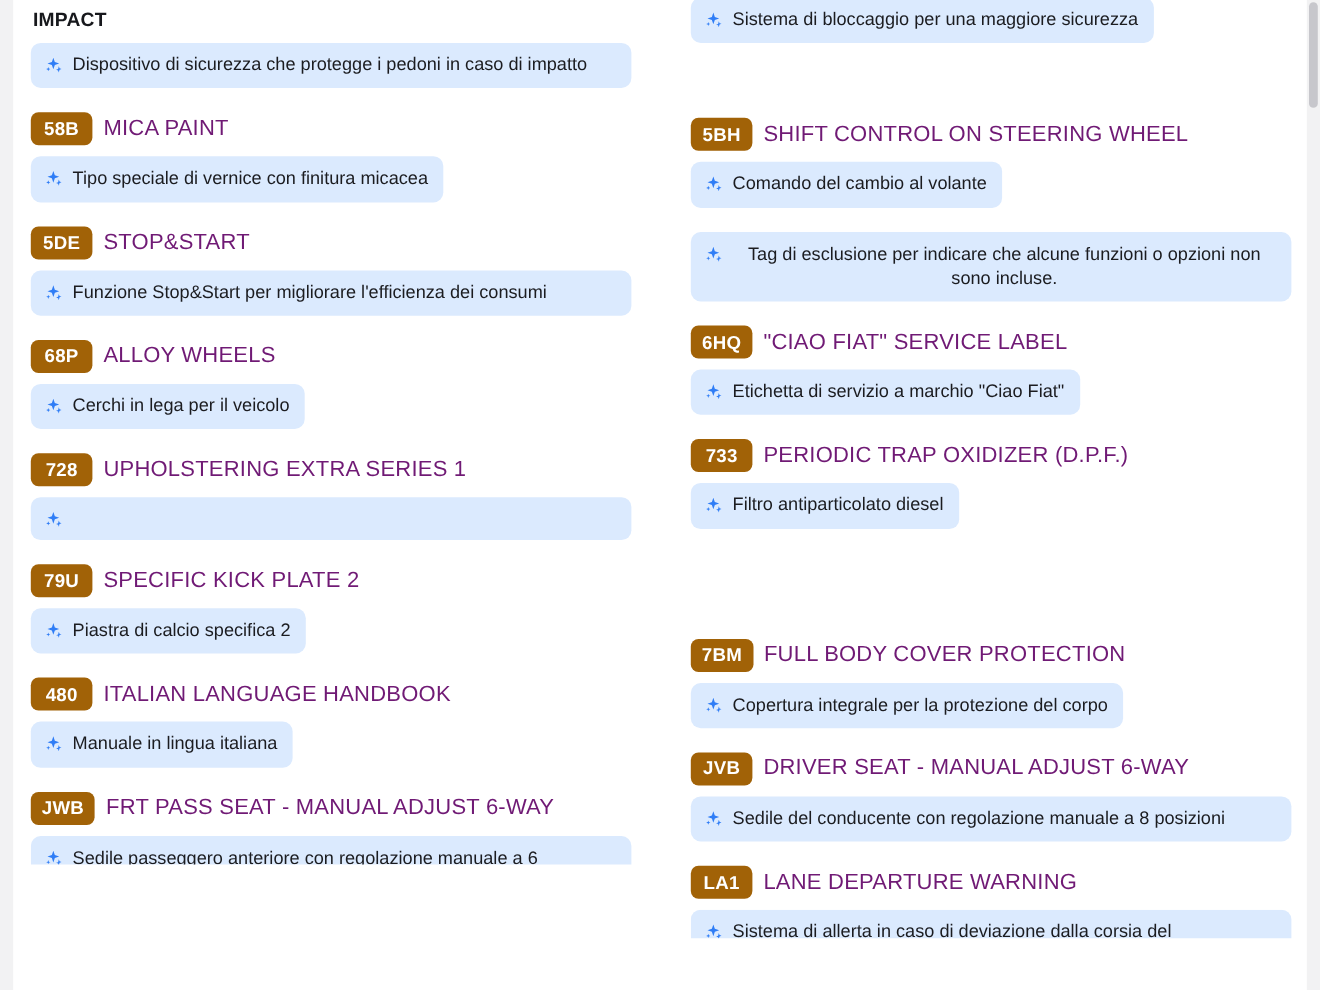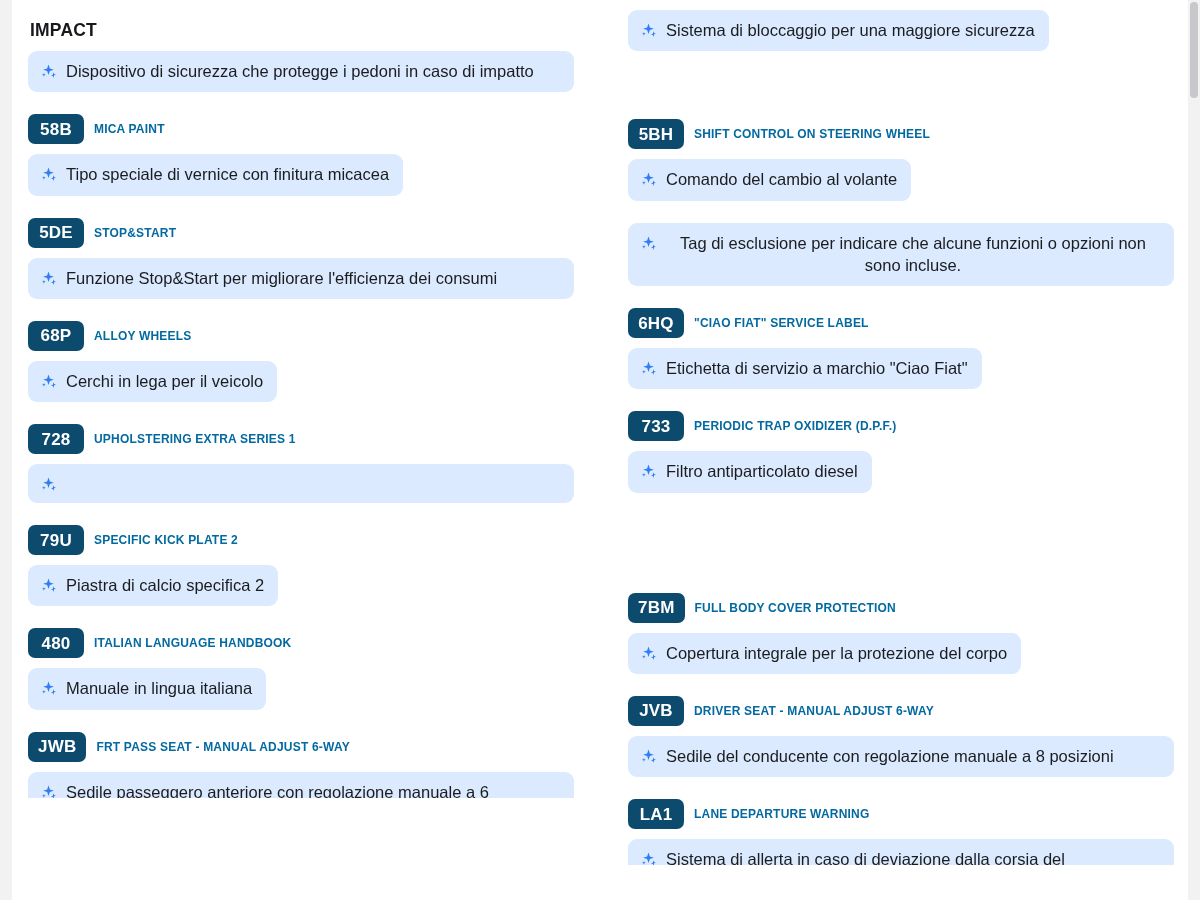--- a/index.html
+++ b/index.html
@@ -43,21 +43,21 @@
     height: 96px;
     border-radius: 4px;
     background: #c7c7cc;
   }
   .content {
     position: absolute;
     left: 12px;
     top: 0;
     width: 1176px;
     height: 657px;
-    padding: 12px 16px;
+    padding: 0 16px;
   }
   .columns {
     display: flex;
     gap: 28px;
     align-items: flex-start;
     padding-top: 0px;
   }
   .col {
     width: 562px;
     flex: 0 0 562px;
@@ -72,32 +72,32 @@
     gap: 10px;
     margin-bottom: 10px;
   }
   .code-badge {
     display: inline-flex;
     align-items: center;
     justify-content: center;
     min-width: 56px;
     height: 30px;
     padding: 0 10px;
-    background: #0c4a6e;
+    background: #a16207;
     color: #ffffff;
     border-radius: 7px;
     font-size: 17px;
     font-weight: 700;
     letter-spacing: 0.2px;
     line-height: 1;
   }
   .item-title {
-    font-size: 12px;
-    font-weight: 700;
-    color: #0369a1;
+    font-size: 20px;
+    font-weight: 400;
+    color: #701a75;
     letter-spacing: 0.2px;
     text-transform: uppercase;
     white-space: nowrap;
   }
   .desc {
     display: inline-flex;
     align-items: flex-start;
     gap: 9px;
     background: #dbeafe;
     border-radius: 9px;

